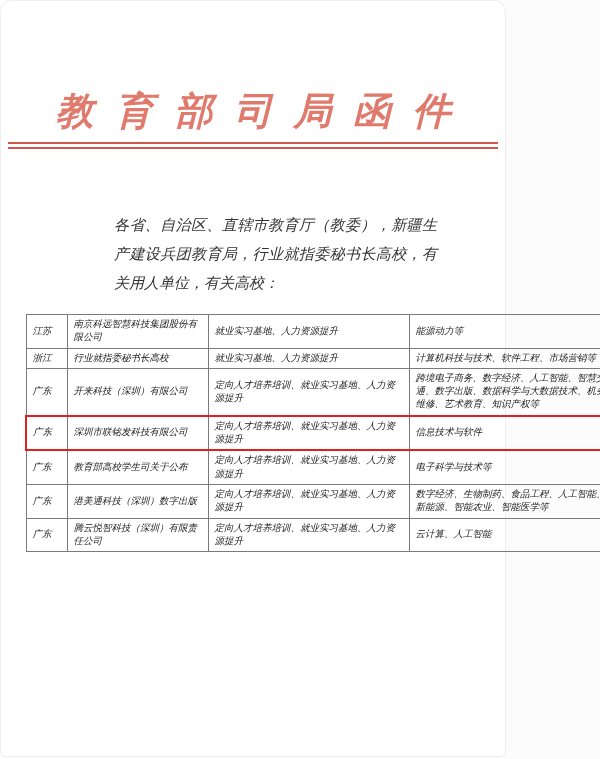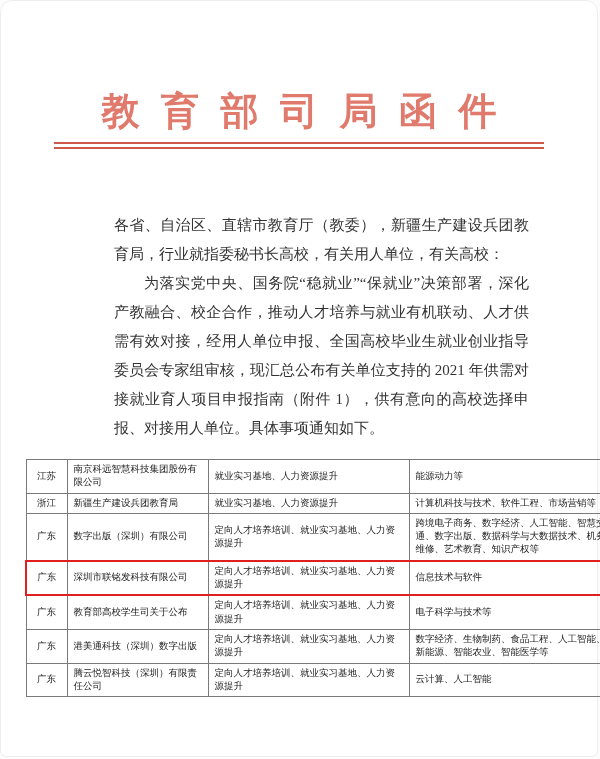--- a/index.html
+++ b/index.html
@@ -4,25 +4,26 @@
 <style>
   html,body{margin:0;padding:0;}
   body{
     width:600px;height:759px;
     background:#fcfcfc;
     font-family:"Liberation Serif","DejaVu Serif",serif;
     overflow:hidden;
   }
   .page{
     position:absolute;left:0;top:0;
-    width:598px;height:757px;
+    width:506px;height:757px;
     background:#ffffff;
     border:1px solid #ededed;
     border-radius:12px 12px 6px 6px;
     box-sizing:border-box;
+    font-style:italic;
   }
   .letterhead{
     margin-top:88px;
     text-align:center;
     color:#e07a6c;
     font-size:38px;
     font-weight:bold;
     letter-spacing:6px;
     text-indent:6px;
     line-height:44px;
@@ -60,21 +61,21 @@
     font-size:9.5px;
     color:#222222;
     line-height:1.4;
   }
   table.approval td{
     border:1px solid #7a7a7a;
     padding:3px 6px;
     vertical-align:middle;
     overflow:hidden;
   }
-  td.province{width:28px;text-align:center;margin-left:40px;}
+  td.province{width:28px;margin-left:40px;}
   td.company{width:128px;}
   td.projects{width:188px;}
   td.fields{width:198px;}
   tr.hl td{
     border-top:2px solid #e01f1f;
     border-bottom:2px solid #e01f1f;
   }
   tr.hl td:first-child{border-left:2px solid #e01f1f;}
   tr.hl td:last-child{border-right:2px solid #e01f1f;}
 </style>
@@ -85,40 +86,39 @@
 
   <div class="letterhead">教 育 部 司 局 函 件</div>
 
   <div class="double-rule"></div>
 
   <div class="doc-title">
   </div>
 
   <div class="body-text">
     <p>各省、自治区、直辖市教育厅（教委），新疆生产建设兵团教育局，行业就指委秘书长高校，有关用人单位，有关高校：</p>
-    <p class="indent">为落实党中央、国务院“稳就业”“保就业”决策部署，深化产教融合、校企合作，推动人才培养与就业有机联动、人才供需有效对接，经用人单位申报、全国高校毕业生就业创业指导委员会专家组审核，现汇总公布有关单位支持的 2021 年供需对接就业育人项目申报指南（附件 1），供有意向的高校选择申报、对接用人单位。具体事项通知如下。</p>
   </div>
 
   <table class="approval">
     <tbody>
       <tr>
         <td class="province">江苏</td>
         <td class="company">南京科远智慧科技集团股份有限公司</td>
         <td class="projects">就业实习基地、人力资源提升</td>
         <td class="fields">能源动力等</td>
       </tr>
       <tr>
         <td class="province">浙江</td>
-        <td class="company">新疆生产建设兵团教育局</td>
+        <td class="company">行业就指委秘书长高校</td>
         <td class="projects">就业实习基地、人力资源提升</td>
         <td class="fields">计算机科技与技术、软件工程、市场营销等</td>
       </tr>
       <tr>
         <td class="province">广东</td>
-        <td class="company">数字出版（深圳）有限公司</td>
+        <td class="company">开来科技（深圳）有限公司</td>
         <td class="projects">定向人才培养培训、就业实习基地、人力资源提升</td>
         <td class="fields">跨境电子商务、数字经济、人工智能、智慧交通、数字出版、数据科学与大数据技术、机务维修、艺术教育、知识产权等</td>
       </tr>
       <tr class="hl">
         <td class="province">广东</td>
         <td class="company">深圳市联铭发科技有限公司</td>
         <td class="projects">定向人才培养培训、就业实习基地、人力资源提升</td>
         <td class="fields">信息技术与软件</td>
       </tr>
       <tr>

